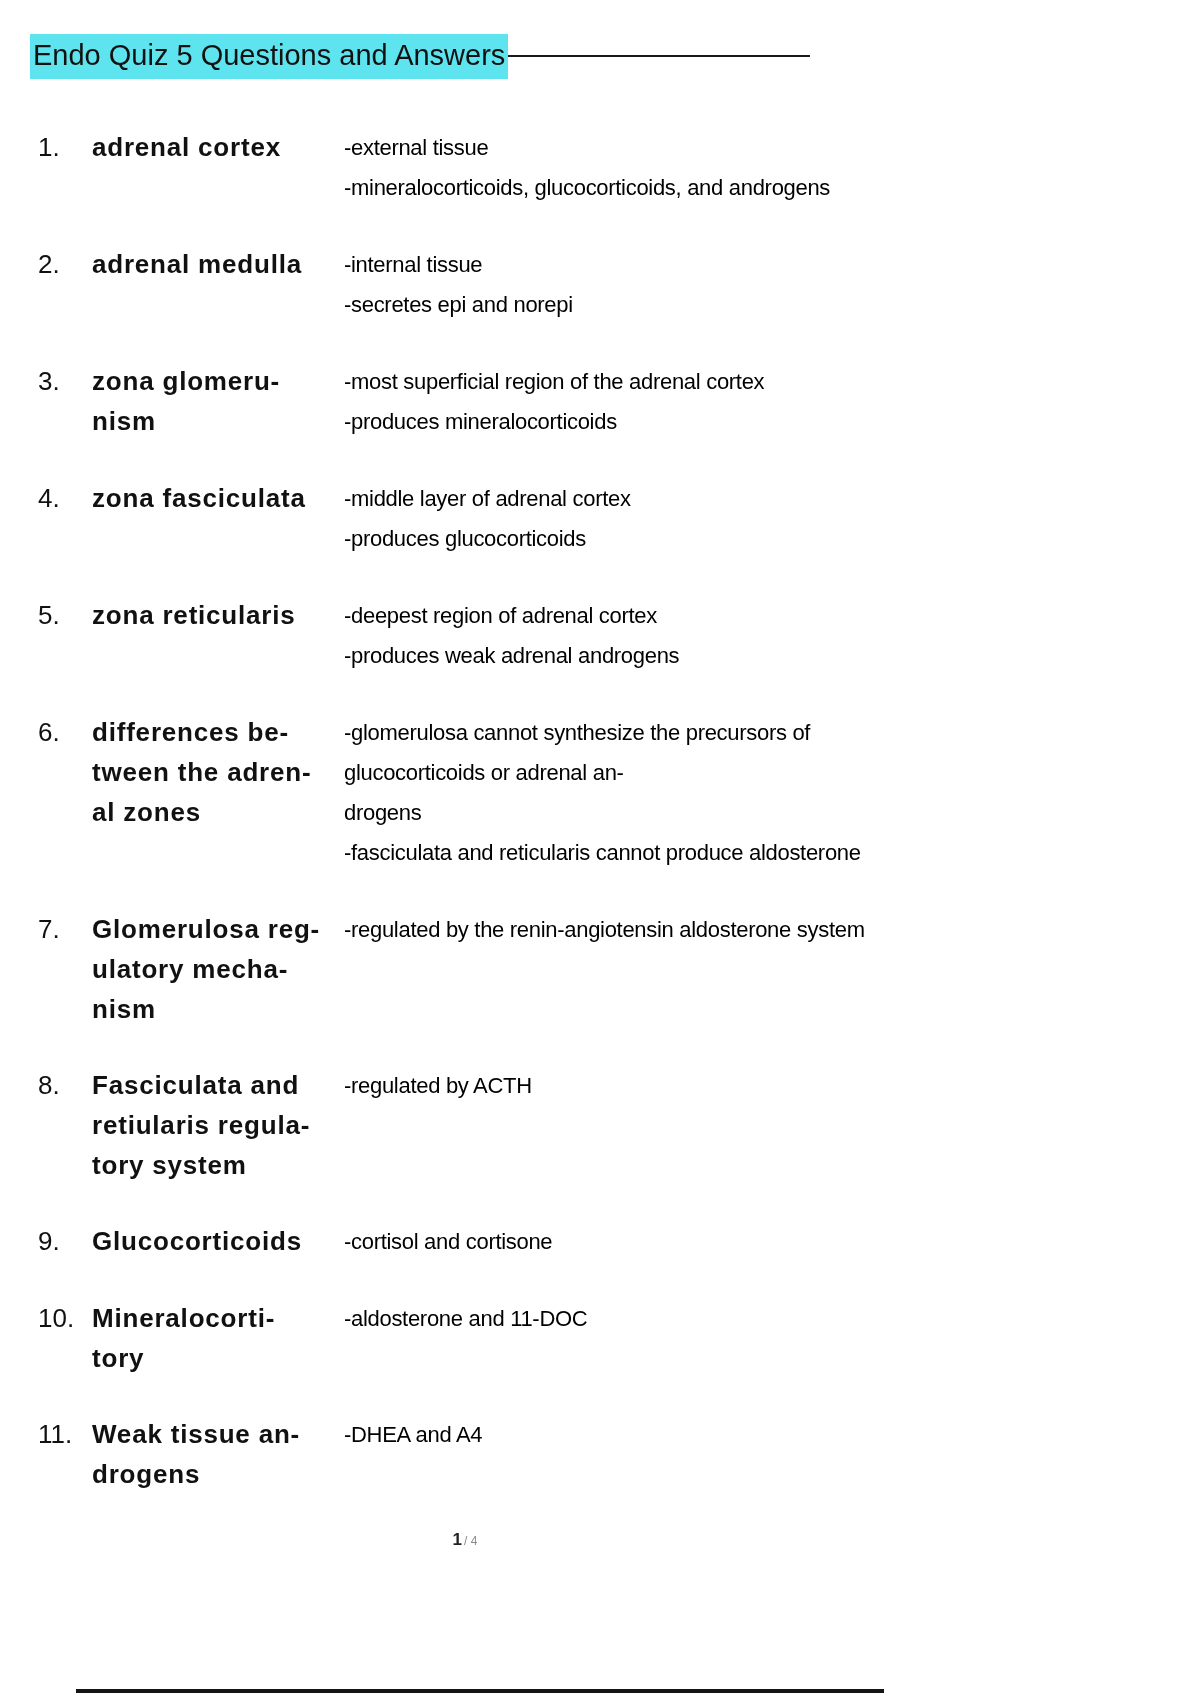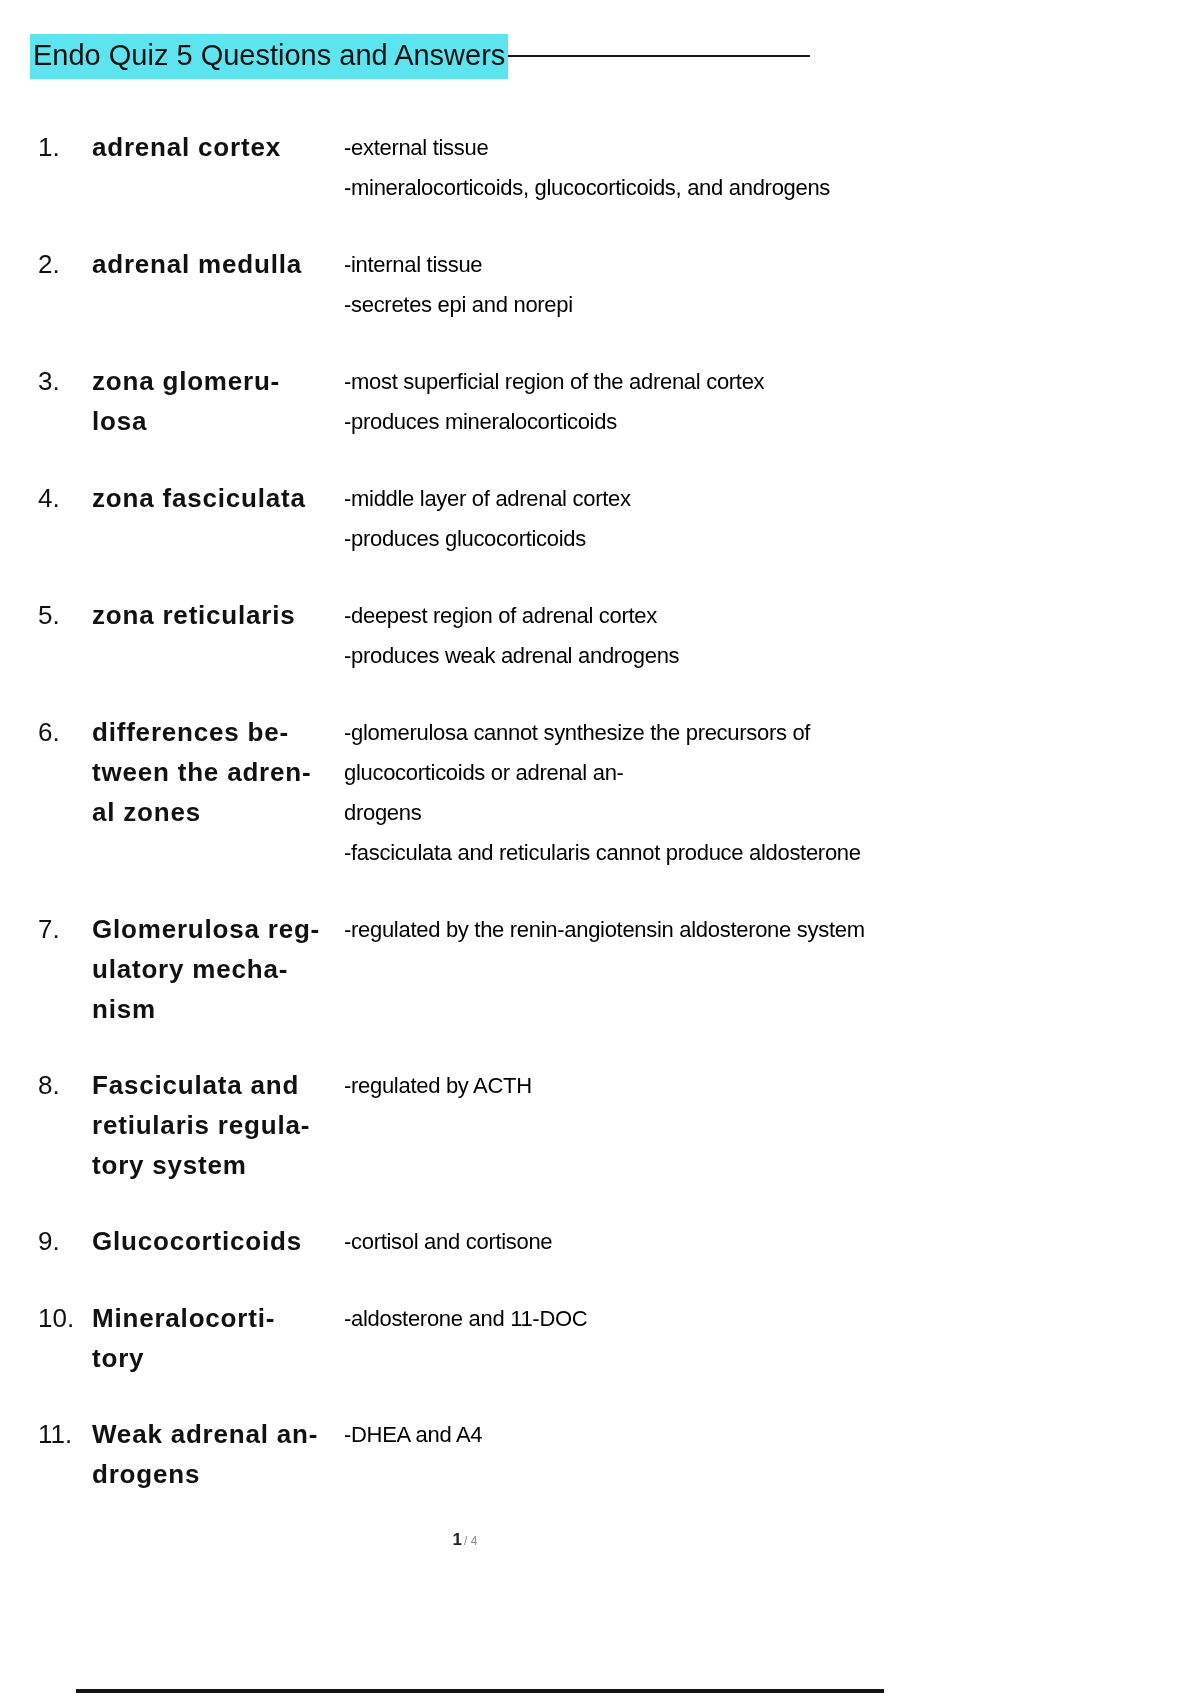--- a/index.html
+++ b/index.html
@@ -111,21 +111,21 @@
     <div class="qa-row">
       <div class="qa-num">2.</div>
       <div class="qa-term">adrenal medulla</div>
       <div class="qa-def">-internal tissue
 -secretes epi and norepi</div>
     </div>
 
     <div class="qa-row">
       <div class="qa-num">3.</div>
       <div class="qa-term">zona glomeru-
-losa</div>
+nism</div>
       <div class="qa-def">-most superficial region of the adrenal cortex
 -produces mineralocorticoids</div>
     </div>
 
     <div class="qa-row">
       <div class="qa-num">4.</div>
       <div class="qa-term">zona fasciculata</div>
       <div class="qa-def">-middle layer of adrenal cortex
 -produces glucocorticoids</div>
     </div>
@@ -171,21 +171,21 @@
 
     <div class="qa-row">
       <div class="qa-num">10.</div>
       <div class="qa-term">Mineralocorti-
 tory</div>
       <div class="qa-def">-aldosterone and 11-DOC</div>
     </div>
 
     <div class="qa-row">
       <div class="qa-num">11.</div>
-      <div class="qa-term">Weak adrenal an-
+      <div class="qa-term">Weak tissue an-
 drogens</div>
       <div class="qa-def">-DHEA and A4</div>
     </div>
   </div>
 
   <div class="page-footer">
     <span class="page-current">1</span><span class="page-rest">/ 4</span>
   </div>
 
   <div class="bottom-rule"></div>

